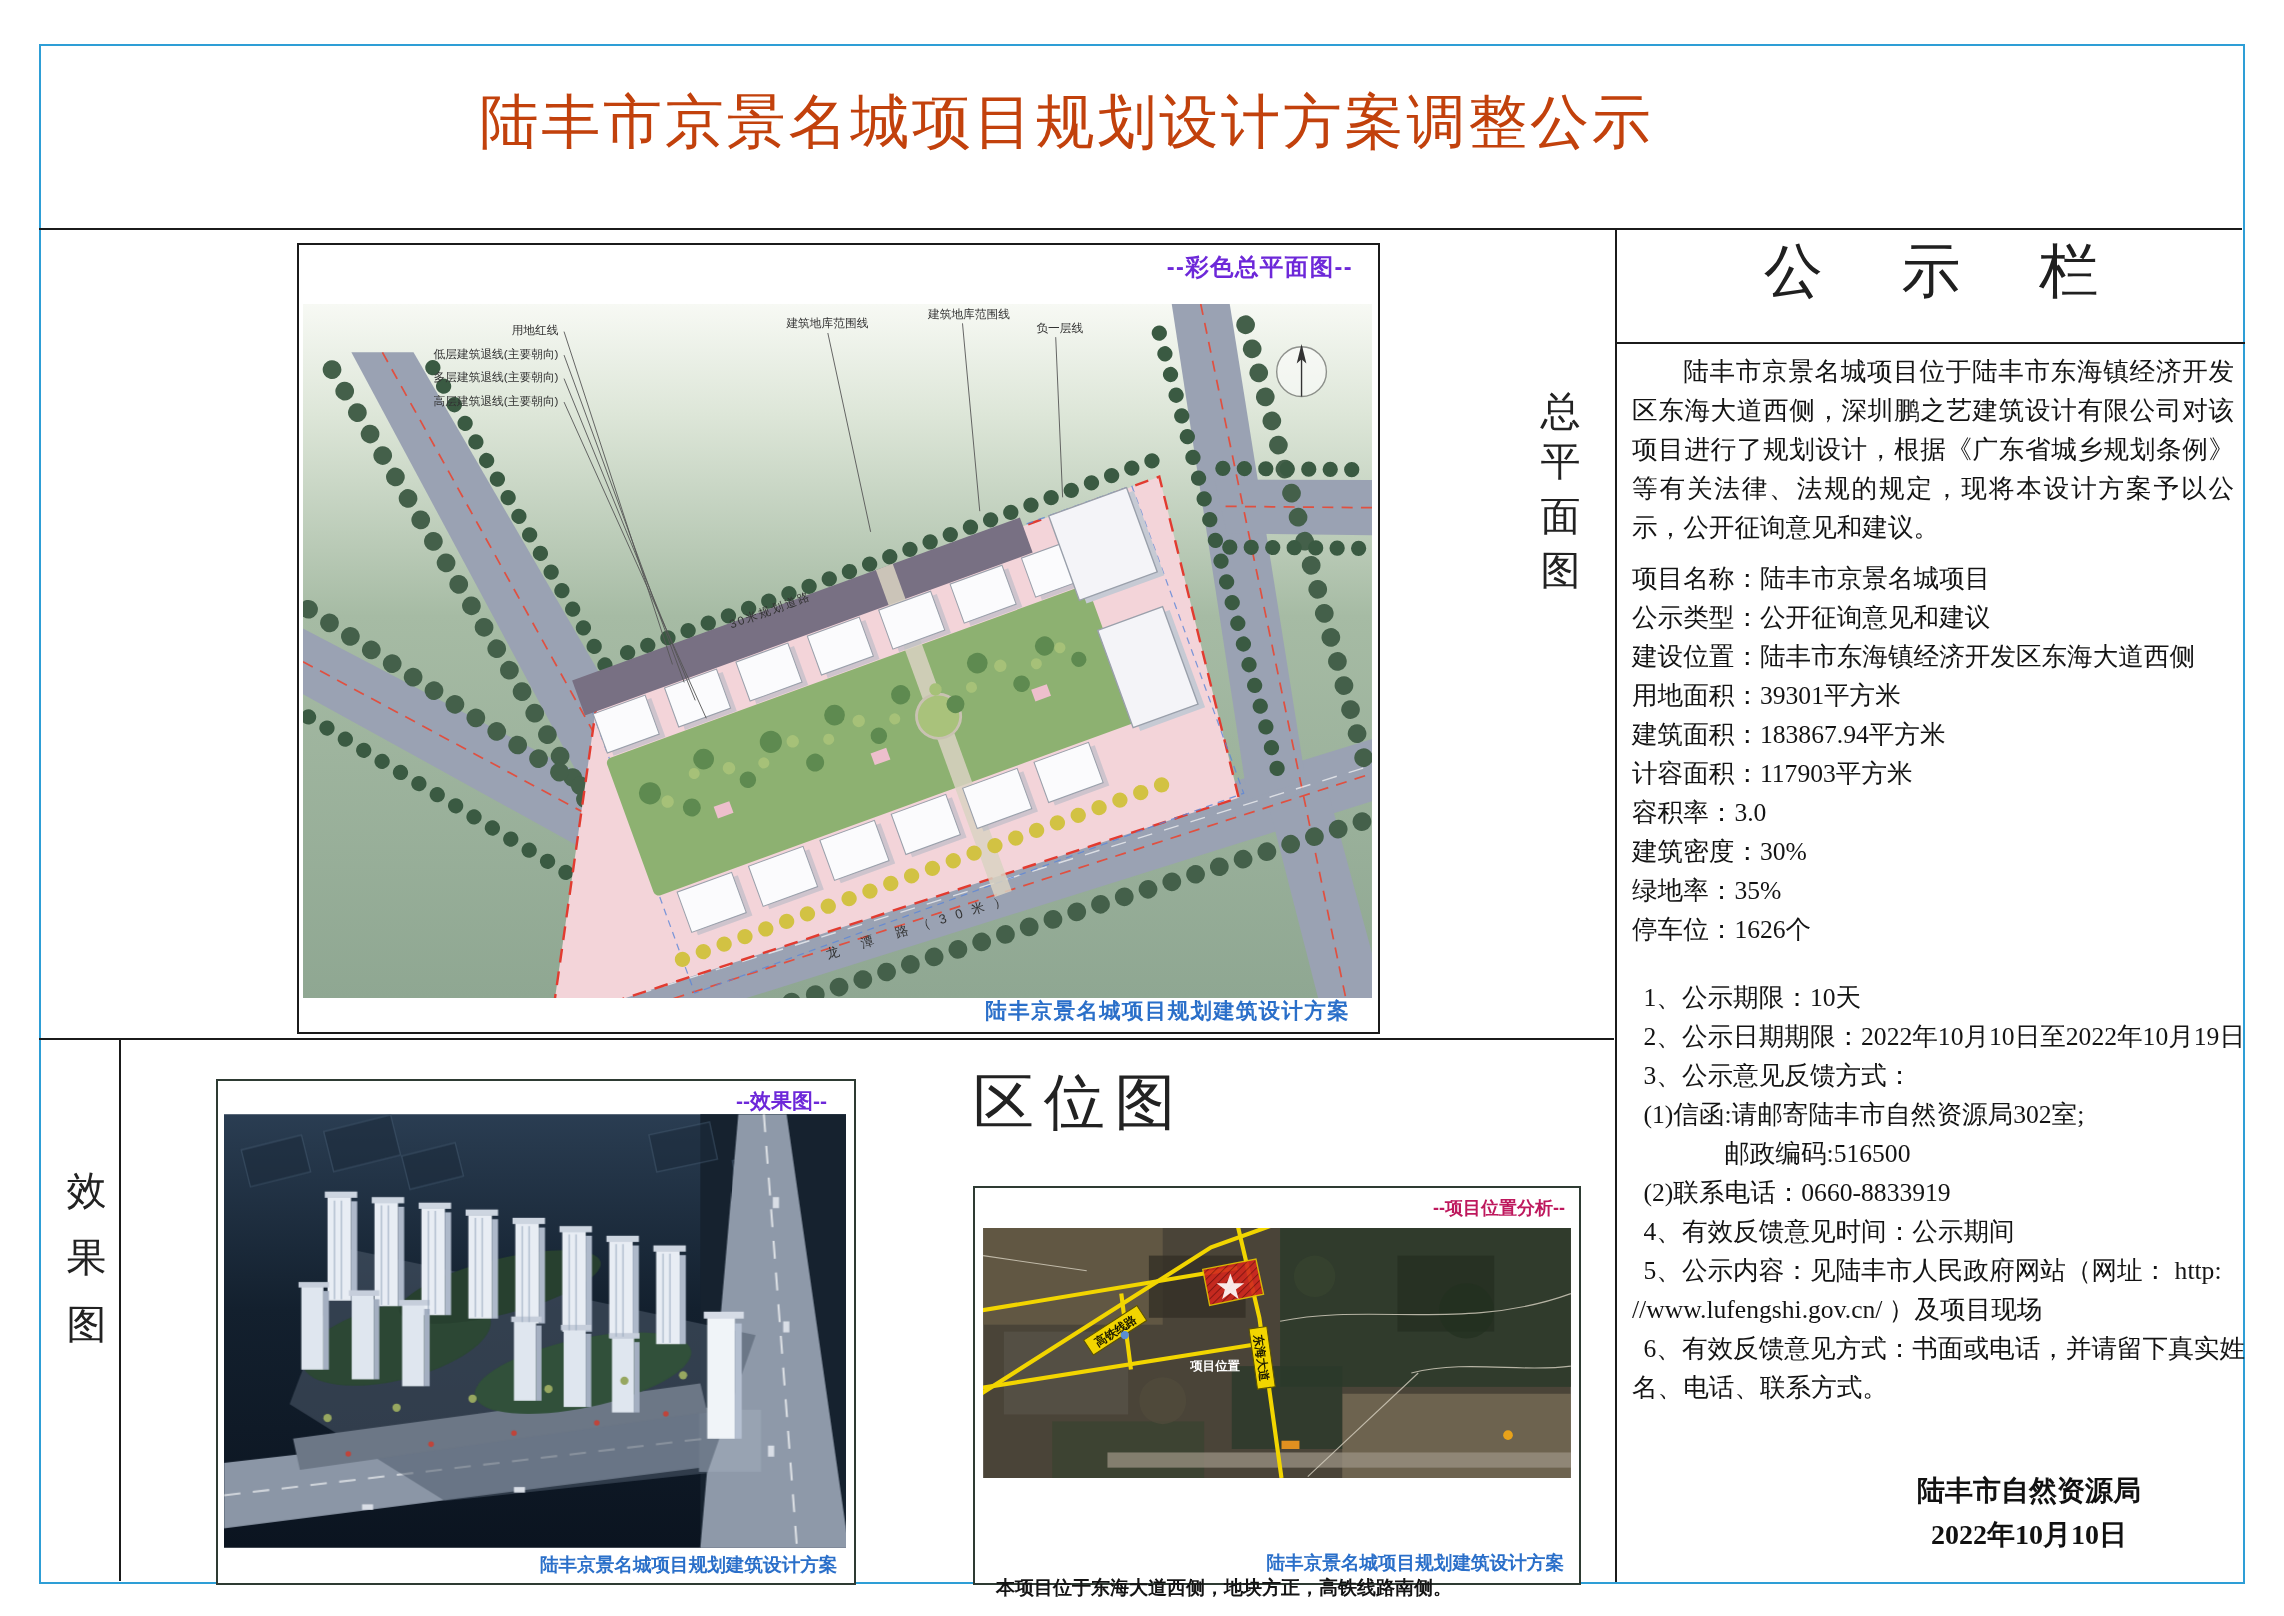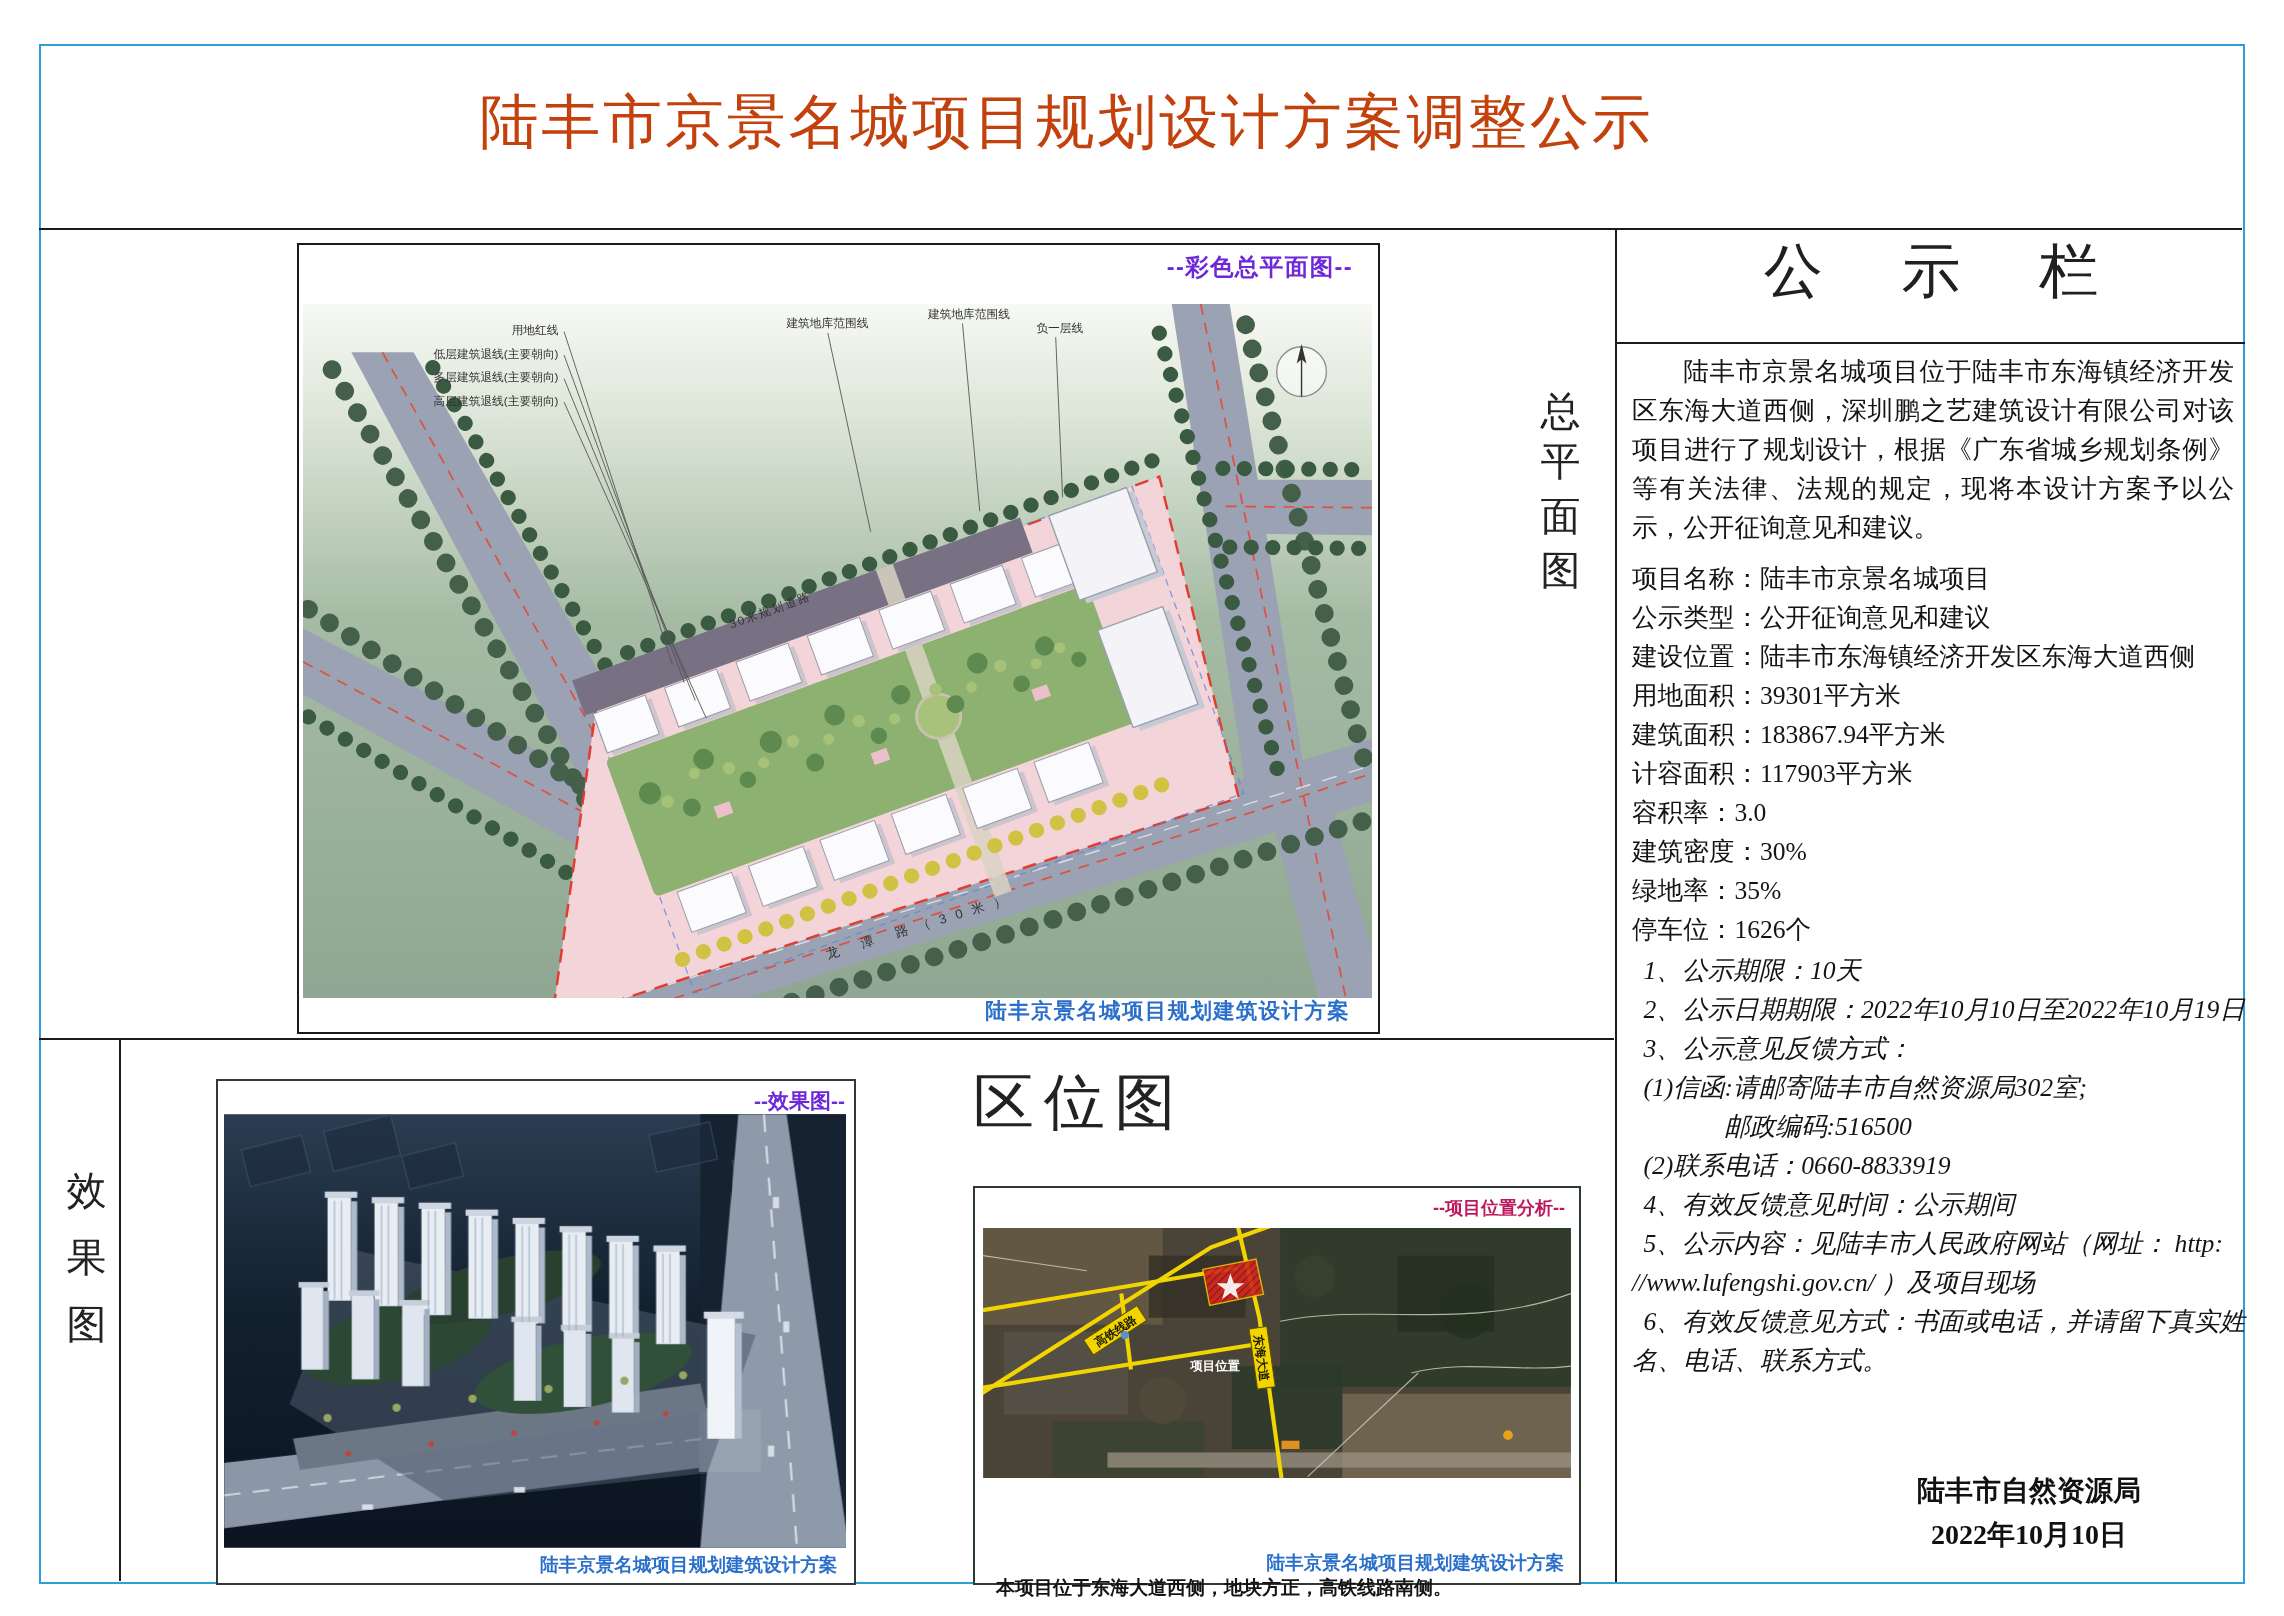--- a/index.html
+++ b/index.html
@@ -18,37 +18,37 @@
   
   .plan-panel{left:297px;top:243px;width:1079px;height:787px;}
   .plan-corner{top:5.5px;right:25px;font-size:23.5px;letter-spacing:1.4px;}
   .plan-caption{bottom:7px;right:28px;font-size:21.4px;letter-spacing:1.4px;color:#2a6fc9;}
   
   .vtext{writing-mode:vertical-rl;text-orientation:upright;font-size:40px;color:#222;}
   .zpm-label{left:1533px;top:359px;letter-spacing:54px;}
   .xgt-label{left:59px;top:1141px;letter-spacing:67px;}
   
   .render-panel{left:216px;top:1079px;width:636px;height:502px;border-color:#2e3b33;}
-  .render-corner{top:5.5px;right:9px;font-size:21px;text-align:right;}
+  .render-corner{top:5.5px;right:27px;font-size:21px;text-align:right;}
   .render-caption{bottom:5.5px;right:16.6px;font-size:18.6px;color:#2a6fc9;}
   
   .loc-title{left:973px;top:1062px;width:608px;text-align:left;font-size:61px;letter-spacing:9.7px;color:#222;}
   .loc-panel{left:973px;top:1186px;width:604px;height:395px;border-color:#2e3b33;}
   .loc-corner{top:8.3px;right:14px;font-size:18px;color:#be185d;}
   .loc-note{left:21px;top:348px;font-family:"Liberation Sans","DejaVu Sans",sans-serif;
             font-weight:bold;font-size:19px;color:#141414;margin-top:39px;}
   .loc-caption{bottom:7px;right:15px;font-size:18.6px;color:#2a6fc9;}
   
   .notice{left:1615px;top:228px;width:628px;height:1354px;border-left:2.1px solid #1b1b1b;}
   .n-header{left:0;right:0;top:4.1px;text-align:center;font-size:59px;letter-spacing:32px;text-indent:32px;color:#202020;}
   .n-divider{left:0;right:0;top:114px;height:2.1px;background:#1b1b1b;}
   .n-body{left:15px;right:11px;top:124px;font-size:25.6px;line-height:39px;color:#141414;}
   .n-intro{margin:0 0 12.4px 0;text-indent:2em;text-align:justify;}
   .n-row{white-space:nowrap;}
-  .n-items{margin-top:2px;font-style:italic;}
+  .n-items{margin-top:29px;}
   .ind-05{padding-left:.45em;}
   .ind-35{padding-left:3.6em;}
   .n-footer{right:104px;bottom:25px;text-align:center;font-weight:bold;font-size:28px;line-height:44px;color:#111;}
   svg text{font-family:"Liberation Sans","DejaVu Sans",sans-serif;}
   .trees{fill:none;stroke:#44604a;stroke-width:27;stroke-dasharray:0.1 36;stroke-linecap:round;}
   .trees2{fill:none;stroke:#3a5a42;stroke-width:22;stroke-dasharray:0.1 31;stroke-linecap:round;}
   .ytrees{fill:none;stroke:#d2c243;stroke-width:22;stroke-dasharray:0.1 32;stroke-linecap:round;}
   .ann{font-size:17px;fill:#333;}
   .leader{stroke:#555;stroke-width:1.3;fill:none;}
 </style>

